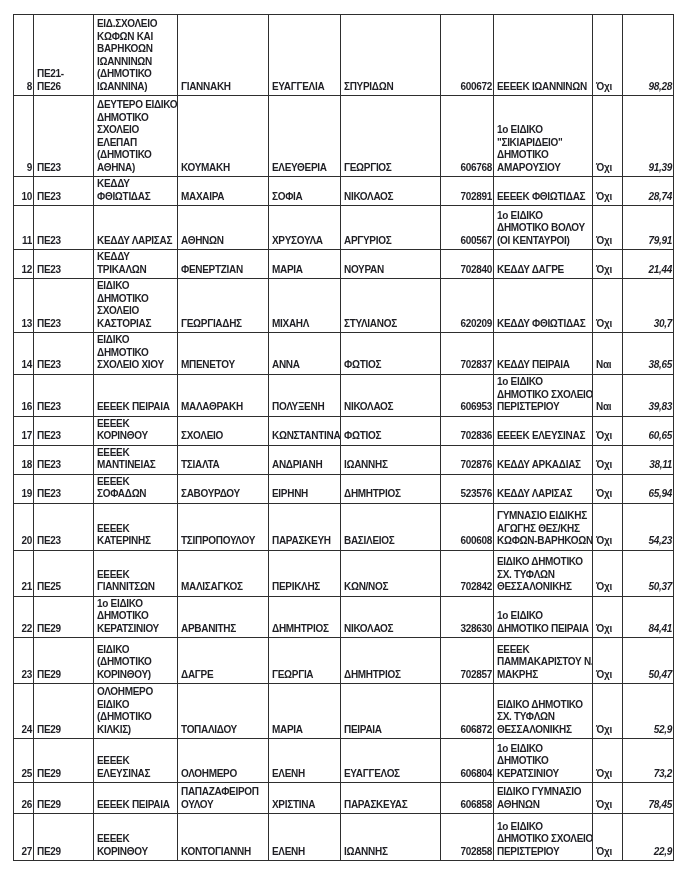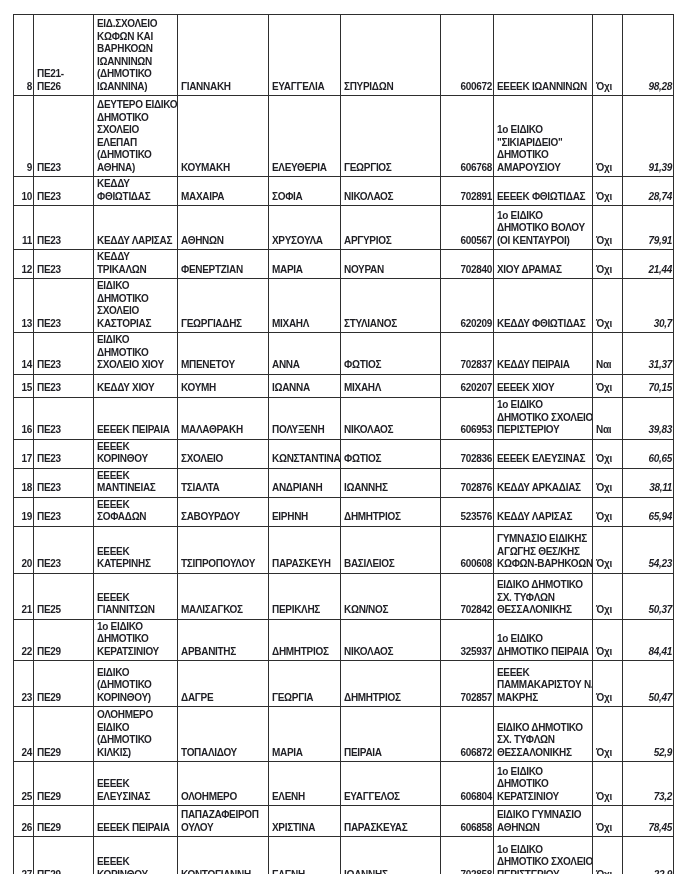--- a/index.html
+++ b/index.html
@@ -142,21 +142,21 @@
           </tr>
           <tr style="height: 25px;">
             <td class="c-num">12</td>
             <td class="c-text">ΠΕ23</td>
             <td class="c-text">ΚΕΔΔΥ
 ΤΡΙΚΑΛΩΝ</td>
             <td class="c-text">ΦΕΝΕΡΤΖΙΑΝ</td>
             <td class="c-text">ΜΑΡΙΑ</td>
             <td class="c-text">ΝΟΥΡΑΝ</td>
             <td class="c-code">702840</td>
-            <td class="c-text">ΧΙΟΥ ΔΡΑΜΑΣ</td>
+            <td class="c-text">ΚΕΔΔΥ ΔΑΓΡΕ</td>
             <td class="c-flag">Όχι</td>
             <td class="c-score">21,44</td>
           </tr>
           <tr style="height: 53px;">
             <td class="c-num">13</td>
             <td class="c-text">ΠΕ23</td>
             <td class="c-text">ΕΙΔΙΚΟ
 ΔΗΜΟΤΙΚΟ
 ΣΧΟΛΕΙΟ
 ΚΑΣΤΟΡΙΑΣ</td>
@@ -173,33 +173,21 @@
             <td class="c-text">ΠΕ23</td>
             <td class="c-text">ΕΙΔΙΚΟ
 ΔΗΜΟΤΙΚΟ
 ΣΧΟΛΕΙΟ ΧΙΟΥ</td>
             <td class="c-text">ΜΠΕΝΕΤΟΥ</td>
             <td class="c-text">ΑΝΝΑ</td>
             <td class="c-text">ΦΩΤΙΟΣ</td>
             <td class="c-code">702837</td>
             <td class="c-text">ΚΕΔΔΥ ΠΕΙΡΑΙΑ</td>
             <td class="c-flag">Ναι</td>
-            <td class="c-score">31,37</td>
-          </tr>
-          <tr style="height: 23px;">
-            <td class="c-num">15</td>
-            <td class="c-text">ΠΕ23</td>
-            <td class="c-text">ΚΕΔΔΥ ΧΙΟΥ</td>
-            <td class="c-text">ΚΟΥΜΗ</td>
-            <td class="c-text">ΙΩΑΝΝΑ</td>
-            <td class="c-text">ΜΙΧΑΗΛ</td>
-            <td class="c-code">620207</td>
-            <td class="c-text">ΕΕΕΕΚ ΧΙΟΥ</td>
-            <td class="c-flag">Όχι</td>
-            <td class="c-score">70,15</td>
+            <td class="c-score">38,65</td>
           </tr>
           <tr style="height: 42px;">
             <td class="c-num">16</td>
             <td class="c-text">ΠΕ23</td>
             <td class="c-text">ΕΕΕΕΚ ΠΕΙΡΑΙΑ</td>
             <td class="c-text">ΜΑΛΑΘΡΑΚΗ</td>
             <td class="c-text">ΠΟΛΥΞΕΝΗ</td>
             <td class="c-text">ΝΙΚΟΛΑΟΣ</td>
             <td class="c-code">606953</td>
             <td class="c-text">1ο ΕΙΔΙΚΟ
@@ -279,21 +267,21 @@
           </tr>
           <tr style="height: 39px;">
             <td class="c-num">22</td>
             <td class="c-text">ΠΕ29</td>
             <td class="c-text">1ο ΕΙΔΙΚΟ
 ΔΗΜΟΤΙΚΟ
 ΚΕΡΑΤΣΙΝΙΟΥ</td>
             <td class="c-text">ΑΡΒΑΝΙΤΗΣ</td>
             <td class="c-text">ΔΗΜΗΤΡΙΟΣ</td>
             <td class="c-text">ΝΙΚΟΛΑΟΣ</td>
-            <td class="c-code">325937</td>
+            <td class="c-code">328630</td>
             <td class="c-text">1ο ΕΙΔΙΚΟ
 ΔΗΜΟΤΙΚΟ ΠΕΙΡΑΙΑ</td>
             <td class="c-flag">Όχι</td>
             <td class="c-score">84,41</td>
           </tr>
           <tr style="height: 46px;">
             <td class="c-num">23</td>
             <td class="c-text">ΠΕ29</td>
             <td class="c-text">ΕΙΔΙΚΟ
 (ΔΗΜΟΤΙΚΟ

